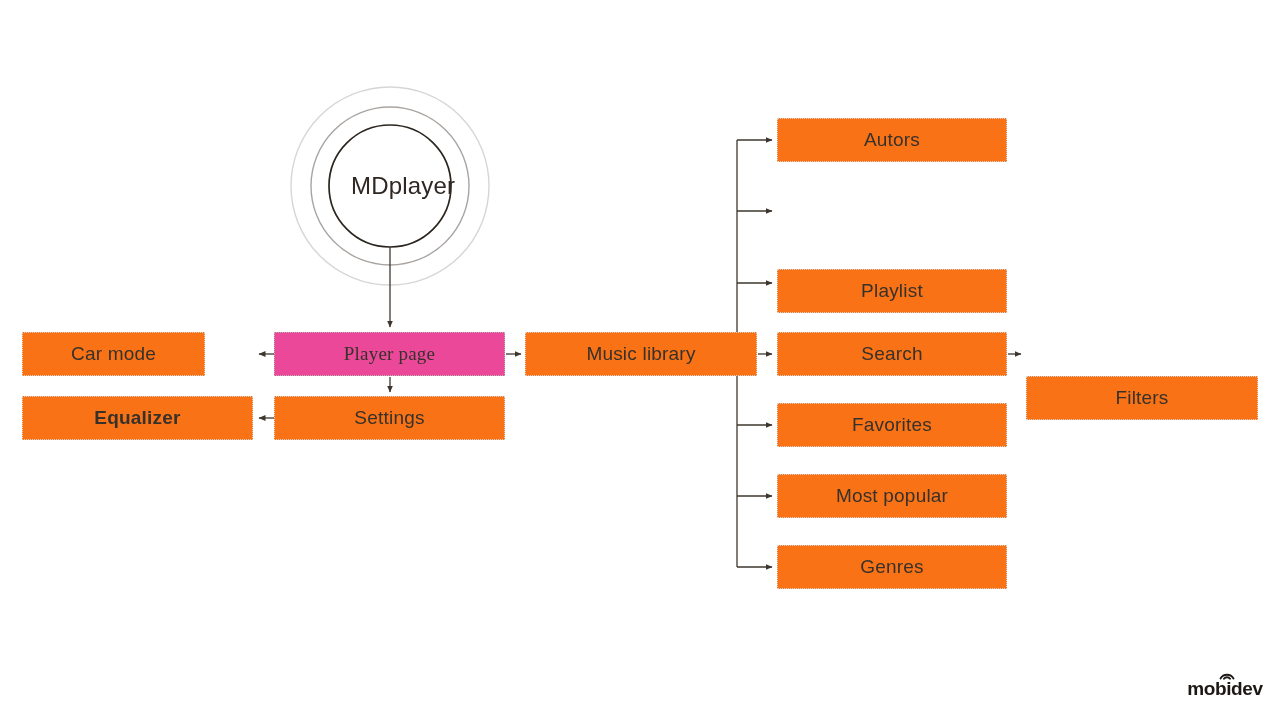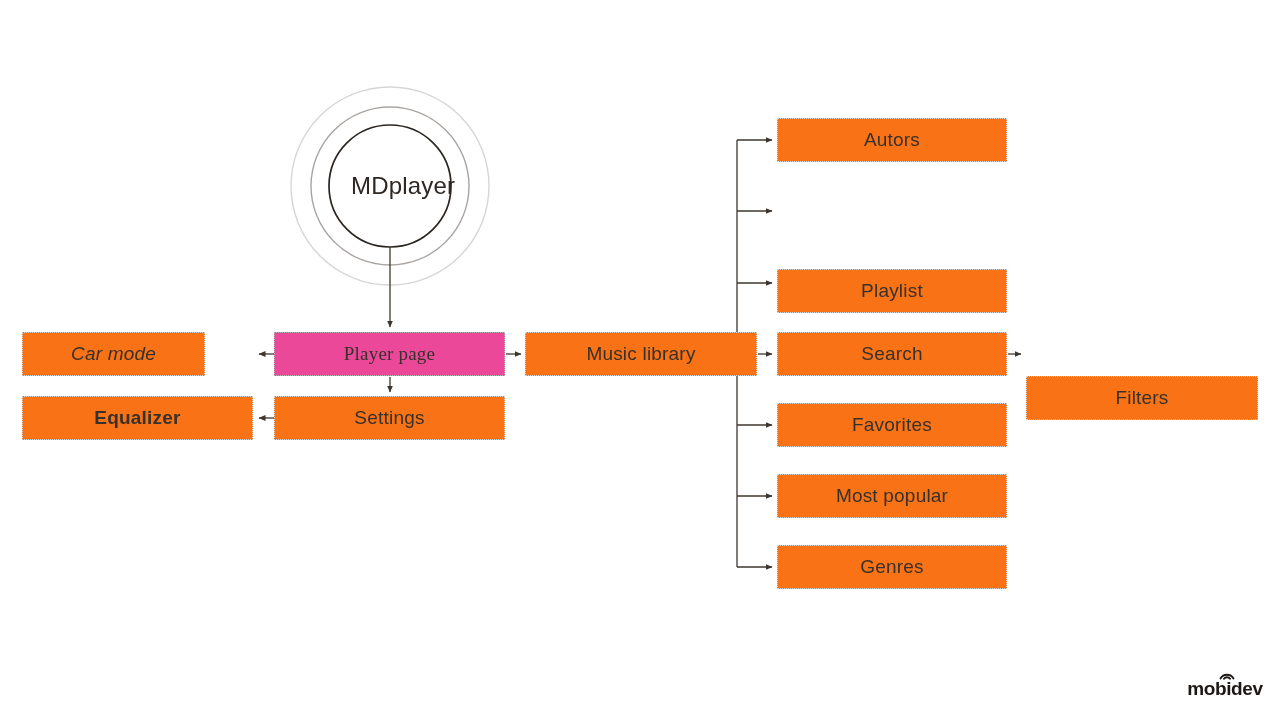--- a/index.html
+++ b/index.html
@@ -121,21 +121,21 @@
       <line x1="737" y1="425" x2="772" y2="425" marker-end="url(#arr)"></line>
       <line x1="737" y1="496" x2="772" y2="496" marker-end="url(#arr)"></line>
       <line x1="737" y1="567" x2="772" y2="567" marker-end="url(#arr)"></line>
     </g>
   </svg>
 
   <div class="root-label" style="left:329px; top:166px; width:122px; height:40px;">
     <span>MDplayer</span>
   </div>
 
-  <div class="node" style="left:22px; top:332px; width:183px; height:44px;font-style:italic;">
+  <div class="node" style="left:22px; top:332px; width:183px; height:44px;">
     <span>Car mode</span>
   </div>
 
   <div class="node highlight" style="left:274px; top:332px; width:231px; height:44px;">
     <span>Player page</span>
   </div>
 
   <div class="node" style="left:525px; top:332px; width:232px; height:44px;">
     <span>Music library</span>
   </div>

